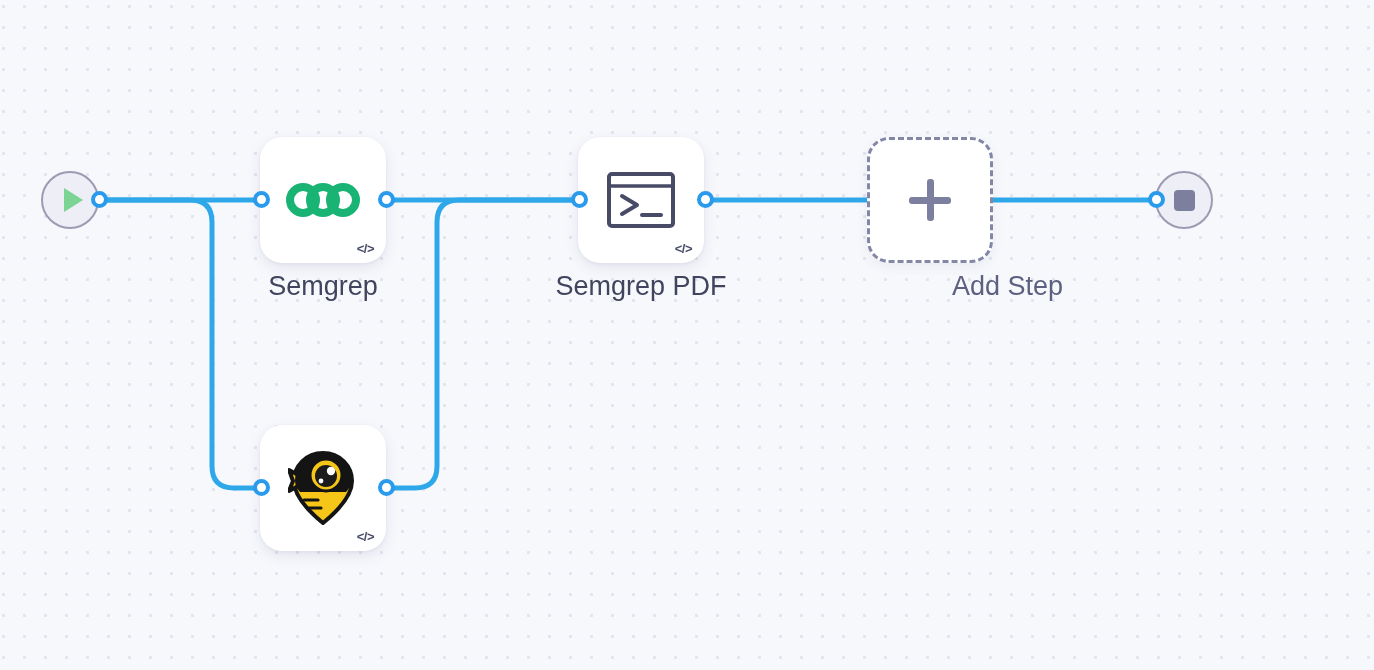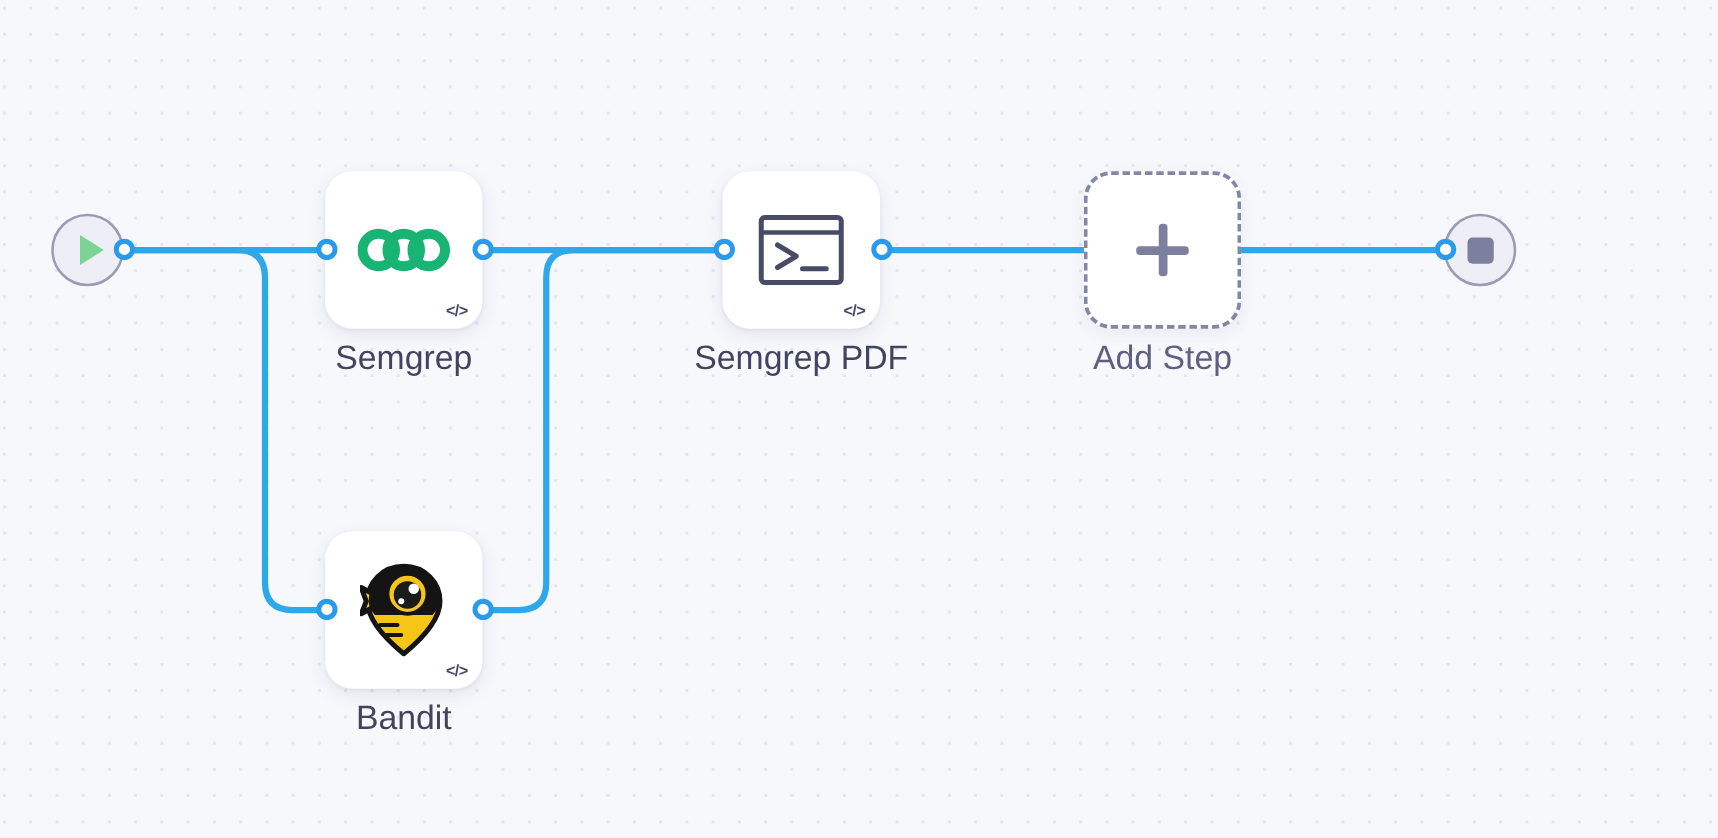--- a/index.html
+++ b/index.html
@@ -93,21 +93,21 @@
     position: absolute;
     top: 134px;
     left: -70px;
     width: 266px;
     text-align: center;
     font-size: 27px;
     color: #41445e;
     font-family: "Liberation Sans", sans-serif;
     white-space: nowrap;
   }
-  .step-label.muted { color: #5d6080; }
+  .step-label.muted { color: #5d6080; text-align: right; }
 
   
   .port {
     position: absolute;
     width: 17px;
     height: 17px;
     border-radius: 50%;
     background: #ffffff;
     border: 4px solid #2a9bec;
     box-sizing: border-box;
@@ -183,21 +183,20 @@
 
         <circle cx="38" cy="25" r="16" fill="#f5c518" stroke="#141414" stroke-width="3"></circle>
         <circle cx="38" cy="26" r="11" fill="#1b1b1b"></circle>
         <circle cx="43" cy="21" r="4.2" fill="#ffffff"></circle>
         <circle cx="33" cy="31" r="2.4" fill="#ffffff"></circle>
 
         <path d="M16 50 L30 50 M20 58 L33 58" stroke="#141414" stroke-width="3.2" stroke-linecap="round"></path>
       </svg>
       <span class="code-badge">&lt;/&gt;</span>
     </div>
-    <div class="step-label">Bandit</div>
   </div>
   <div class="port" style="left:253px; top:479px;"></div>
   <div class="port" style="left:378px; top:479px;"></div>
 
   <div class="step" style="left:578px; top:137px;">
     <div class="card">
       <svg width="70" height="58" viewBox="0 0 70 58">
         <rect x="3" y="3" width="64" height="52" rx="3" fill="none" stroke="#474b66" stroke-width="4"></rect>
         <line x1="3" y1="15" x2="67" y2="15" stroke="#474b66" stroke-width="3.5"></line>
         <path d="M16 25 L31 34 L16 43" fill="none" stroke="#474b66" stroke-width="4" stroke-linecap="round" stroke-linejoin="round"></path>

